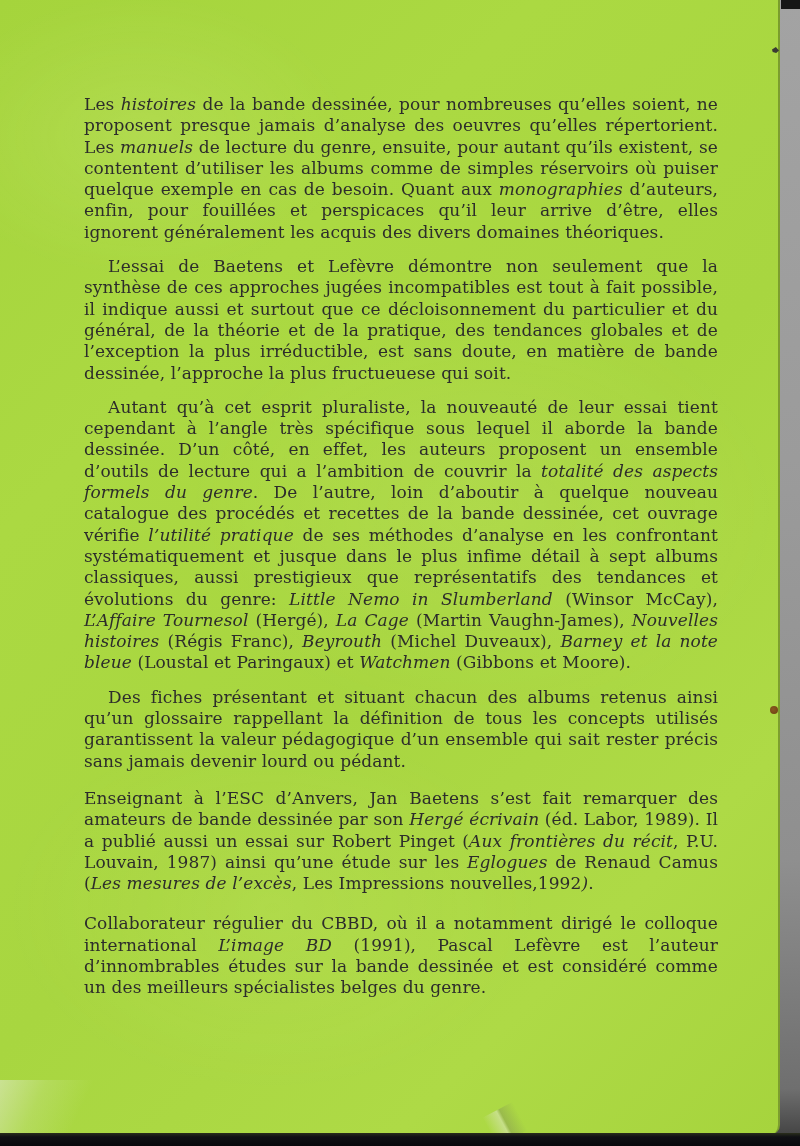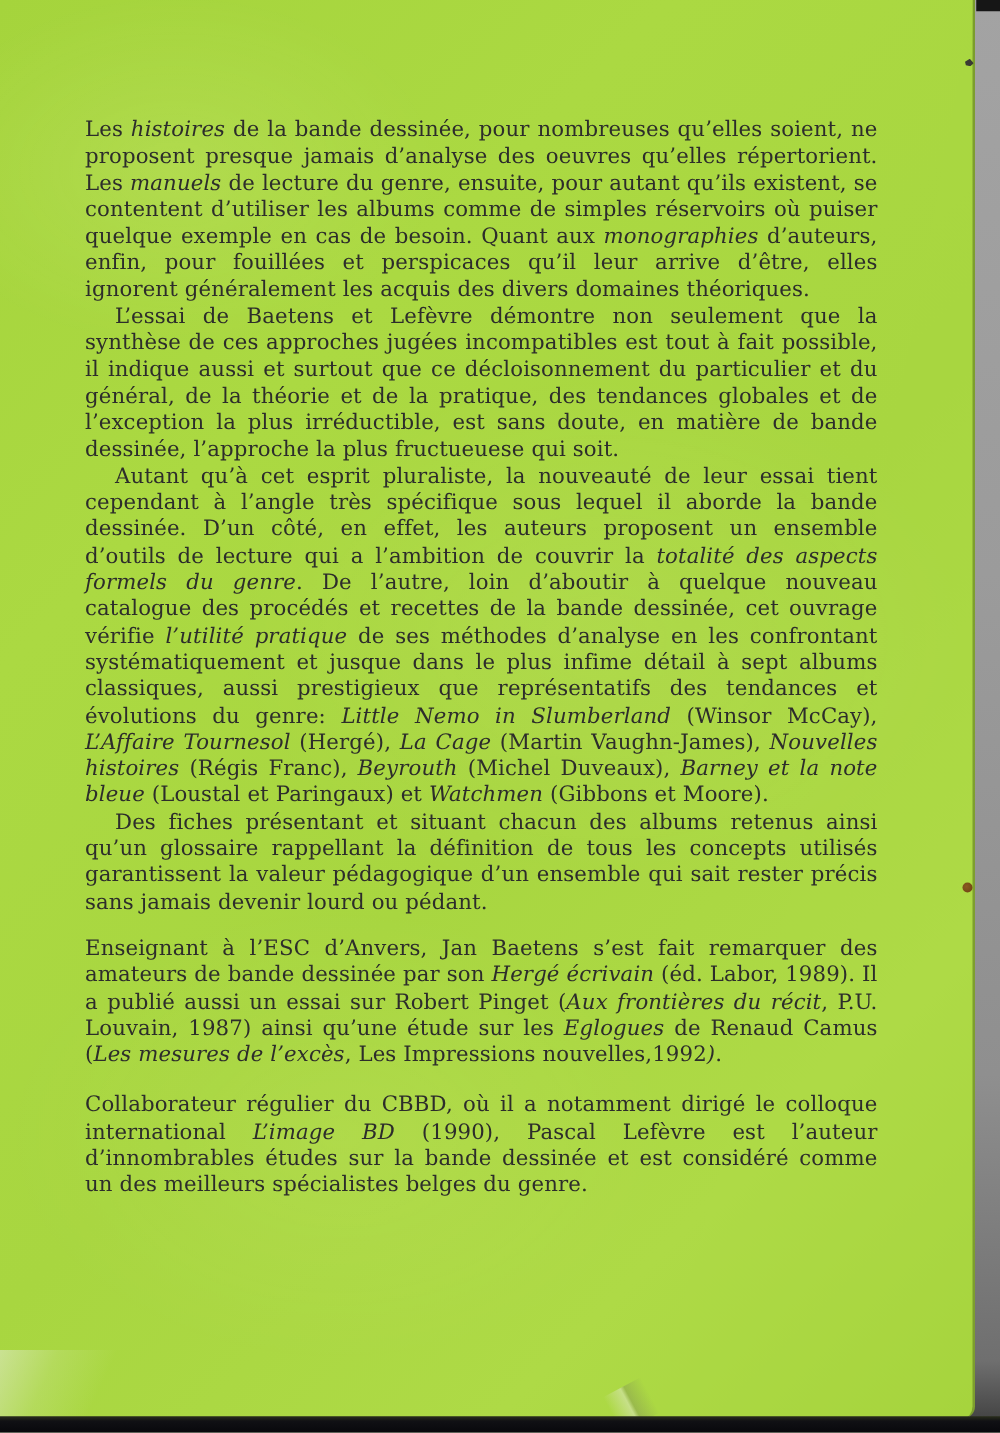--- a/index.html
+++ b/index.html
@@ -62,48 +62,48 @@
     clip-path: polygon(0 40%, 55% 0, 100% 60%, 60% 100%, 10% 85%);
   }
   .speck-brown {
     position: absolute; left: 770px; top: 706px;
     width: 8px; height: 8px;
     border-radius: 50%;
     background: radial-gradient(circle at 40% 40%, #8a5a20, #6b3f12);
   }
   
   .text-block {
-    position: absolute; left: 68px; top: 94px;
+    position: absolute; left: 84px; top: 94px;
     width: 634px;
     color: #2d2d2b;
     font-size: 17px;
     line-height: 21.3px;
     text-align: justify;
     letter-spacing: 0.1px;
   }
   .text-block p { margin: 0; }
-  .text-block p.indent { text-indent: 24px; }
+  .text-block p.indent { text-indent: 24px; margin-top: 13px; }
   .text-block p.gap-large { margin-top: 16px; }
   .text-block p.gap-small { margin-top: 19px; }
   .it { font-style: italic; }
 </style>
 </head>
 <body>
 
 <div class="scan-strip"></div>
 <div class="notch-topright"></div>
 
 <div class="cover">
   <div class="text-block">
     <p><span>Les </span><span class="it">histoires</span><span> de la bande dessinée, pour nombreuses qu’elles soient, ne proposent presque jamais d’analyse des oeuvres qu’elles répertorient. Les </span><span class="it">manuels</span><span> de lecture du genre, ensuite, pour autant qu’ils existent, se contentent d’utiliser les albums comme de simples réservoirs où puiser quelque exemple en cas de besoin. Quant aux </span><span class="it">monographies</span><span> d’auteurs, enfin, pour fouillées et perspicaces qu’il leur arrive d’être, elles ignorent généralement les acquis des divers domaines théoriques.</span></p>
     <p class="indent"><span>L’essai de Baetens et Lefèvre démontre non seulement que la synthèse de ces approches jugées incompatibles est tout à fait possible, il indique aussi et surtout que ce décloisonnement du particulier et du général, de la théorie et de la pratique, des tendances globales et de l’exception la plus irréductible, est sans doute, en matière de bande dessinée, l’approche la plus fructueuese qui soit.</span></p>
     <p class="indent"><span>Autant qu’à cet esprit pluraliste, la nouveauté de leur essai tient cependant à l’angle très spécifique sous lequel il aborde la bande dessinée. D’un côté, en effet, les auteurs proposent un ensemble d’outils de lecture qui a l’ambition de couvrir la </span><span class="it">totalité des aspects formels du genre</span><span>. De l’autre, loin d’aboutir à quelque nouveau catalogue des procédés et recettes de la bande dessinée, cet ouvrage vérifie </span><span class="it">l’utilité pratique</span><span> de ses méthodes d’analyse en les confrontant systématiquement et jusque dans le plus infime détail à sept albums classiques, aussi prestigieux que représentatifs des tendances et évolutions du genre: </span><span class="it">Little Nemo in Slumberland</span><span> (Winsor McCay), </span><span class="it">L’Affaire Tournesol</span><span> (Hergé), </span><span class="it">La Cage</span><span> (Martin Vaughn-James), </span><span class="it">Nouvelles histoires</span><span> (Régis Franc), </span><span class="it">Beyrouth</span><span> (Michel Duveaux), </span><span class="it">Barney et la note bleue</span><span> (Loustal et Paringaux) et </span><span class="it">Watchmen</span><span> (Gibbons et Moore).</span></p>
     <p class="indent"><span>Des fiches présentant et situant chacun des albums retenus ainsi qu’un glossaire rappellant la définition de tous les concepts utilisés garantissent la valeur pédagogique d’un ensemble qui sait rester précis sans jamais devenir lourd ou pédant.</span></p>
     <p class="gap-large"><span>Enseignant à l’ESC d’Anvers, Jan Baetens s’est fait remarquer des amateurs de bande dessinée par son </span><span class="it">Hergé écrivain</span><span> (éd. Labor, 1989). Il a publié aussi un essai sur Robert Pinget (</span><span class="it">Aux frontières du récit</span><span>, P.U. Louvain, 1987) ainsi qu’une étude sur les </span><span class="it">Eglogues</span><span> de Renaud Camus (</span><span class="it">Les mesures de l’excès</span><span>, Les Impressions nouvelles,1992</span><span class="it">)</span><span>.</span></p>
-    <p class="gap-small"><span>Collaborateur régulier du CBBD, où il a notamment dirigé le colloque international </span><span class="it">L’image BD</span><span> (1990), Pascal Lefèvre est l’auteur d’innombrables études sur la bande dessinée et est considéré comme un des meilleurs spécialistes belges du genre.</span></p>
+    <p class="gap-small"><span>Collaborateur régulier du CBBD, où il a notamment dirigé le colloque international </span><span class="it">L’image BD</span><span> (1991), Pascal Lefèvre est l’auteur d’innombrables études sur la bande dessinée et est considéré comme un des meilleurs spécialistes belges du genre.</span></p>
   </div>
   <div class="crease-bottom-left"></div>
   <div class="crease-bottom-mid"></div>
 </div>
 
 <div class="speck-dark"></div>
 <div class="speck-brown"></div>
 <div class="bottom-strip"></div>
 
 </body></html>

